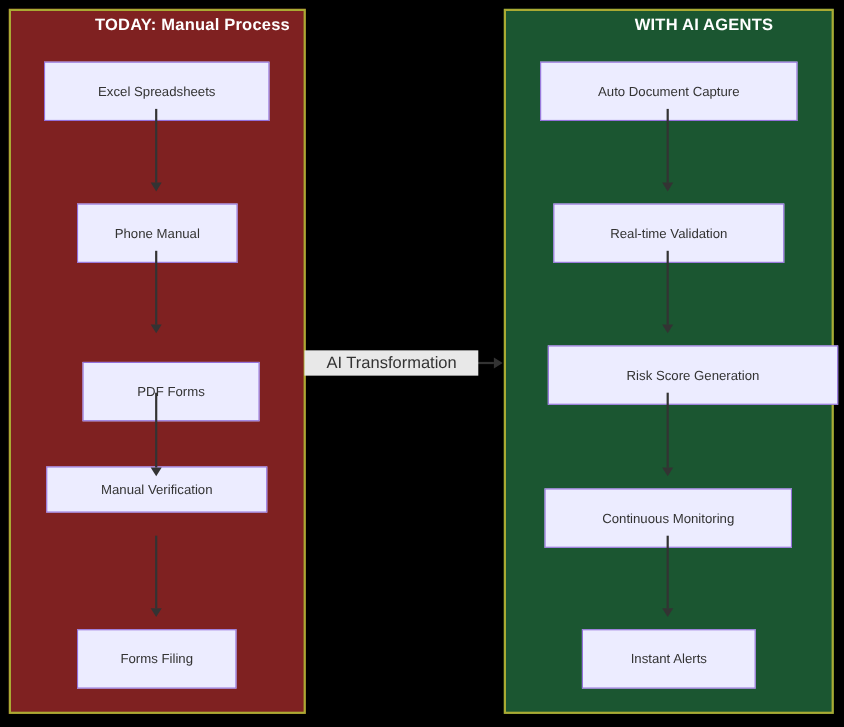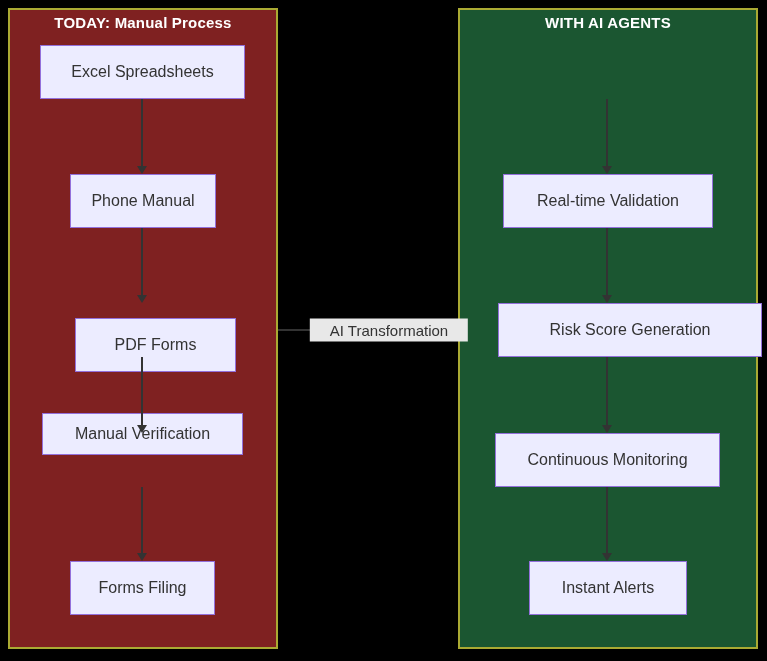--- a/index.html
+++ b/index.html
@@ -25,45 +25,46 @@
     position:absolute;top:8px;height:641px;
     background:var(--left-fill);
     border:2px solid var(--panel-border);
     box-sizing:border-box;
   }
   .cluster-left{left:8px;width:270px;}
   .cluster-right{left:458px;width:300px;background:var(--right-fill);}
   .cluster-title{
     position:absolute;top:4px;left:0;width:100%;
     text-align:center;color:var(--title-text);
-    font-size:15px;font-weight:bold;letter-spacing:.2px;
+    font-size:15px;font-weight:bold;letter-spacing:.2px;padding-left:32px;
   }
   .node{
     position:absolute;
     background:var(--node-fill);
     border:1.5px solid var(--node-border);
     box-sizing:border-box;
     display:flex;align-items:center;justify-content:center;
-    color:var(--node-text);font-size:16px;
+    color:var(--node-text);font-size:12px;
     white-space:nowrap;
+    margin-top:11px;
   }
   .vline{position:absolute;width:2px;background:var(--edge-line);}
   .hline{position:absolute;height:2px;background:var(--edge-line);}
   .arrow-down{
     position:absolute;width:0;height:0;
     border-left:5px solid transparent;border-right:5px solid transparent;
     border-top:8px solid var(--edge-line);
   }
   .arrow-right{
     position:absolute;width:0;height:0;
     border-top:5px solid transparent;border-bottom:5px solid transparent;
     border-left:8px solid var(--edge-line);
   }
   .edge-label{
-    position:absolute;left:389px;top:330px;
+    position:absolute;left:356px;top:330px;
     transform:translate(-50%,-50%);
     background:var(--edge-label-bg);color:var(--edge-label-text);
     font-size:15px;padding:3px 20px;white-space:nowrap;
   }
 </style>
 </head>
 <body>
 
 <div class="canvas">
 
@@ -73,20 +74,21 @@
   <section class="cluster cluster-right">
     <div class="cluster-title">WITH AI AGENTS</div>
   </section>
 
   <div class="node" style="left:40px;top:45px;width:205px;height:54px">Excel Spreadsheets</div>
   <div class="node" style="left:70px;top:174px;width:146px;height:54px">Phone Manual</div>
   <div class="node" style="left:75px;top:318px;width:161px;height:54px">PDF Forms</div>
   <div class="node" style="left:42px;top:413px;width:201px;height:42px">Manual Verification</div>
   <div class="node" style="left:70px;top:561px;width:145px;height:54px">Forms Filing</div>
 
+  <div class="node" style="left:491px;top:45px;width:234px;height:54px">Auto Document Capture</div>
   <div class="node" style="left:503px;top:174px;width:210px;height:54px">Real-time Validation</div>
   <div class="node" style="left:498px;top:303px;width:264px;height:54px">Risk Score Generation</div>
   <div class="node" style="left:495px;top:433px;width:225px;height:54px">Continuous Monitoring</div>
   <div class="node" style="left:529px;top:561px;width:158px;height:54px">Instant Alerts</div>
 
   <div class="vline" style="left:141px;top:99px;height:67px"></div>
   <div class="arrow-down" style="left:137px;top:166px"></div>
   <div class="vline" style="left:141px;top:228px;height:67px"></div>
   <div class="arrow-down" style="left:137px;top:295px"></div>
   <div class="vline" style="left:141px;top:357px;height:68px"></div>

